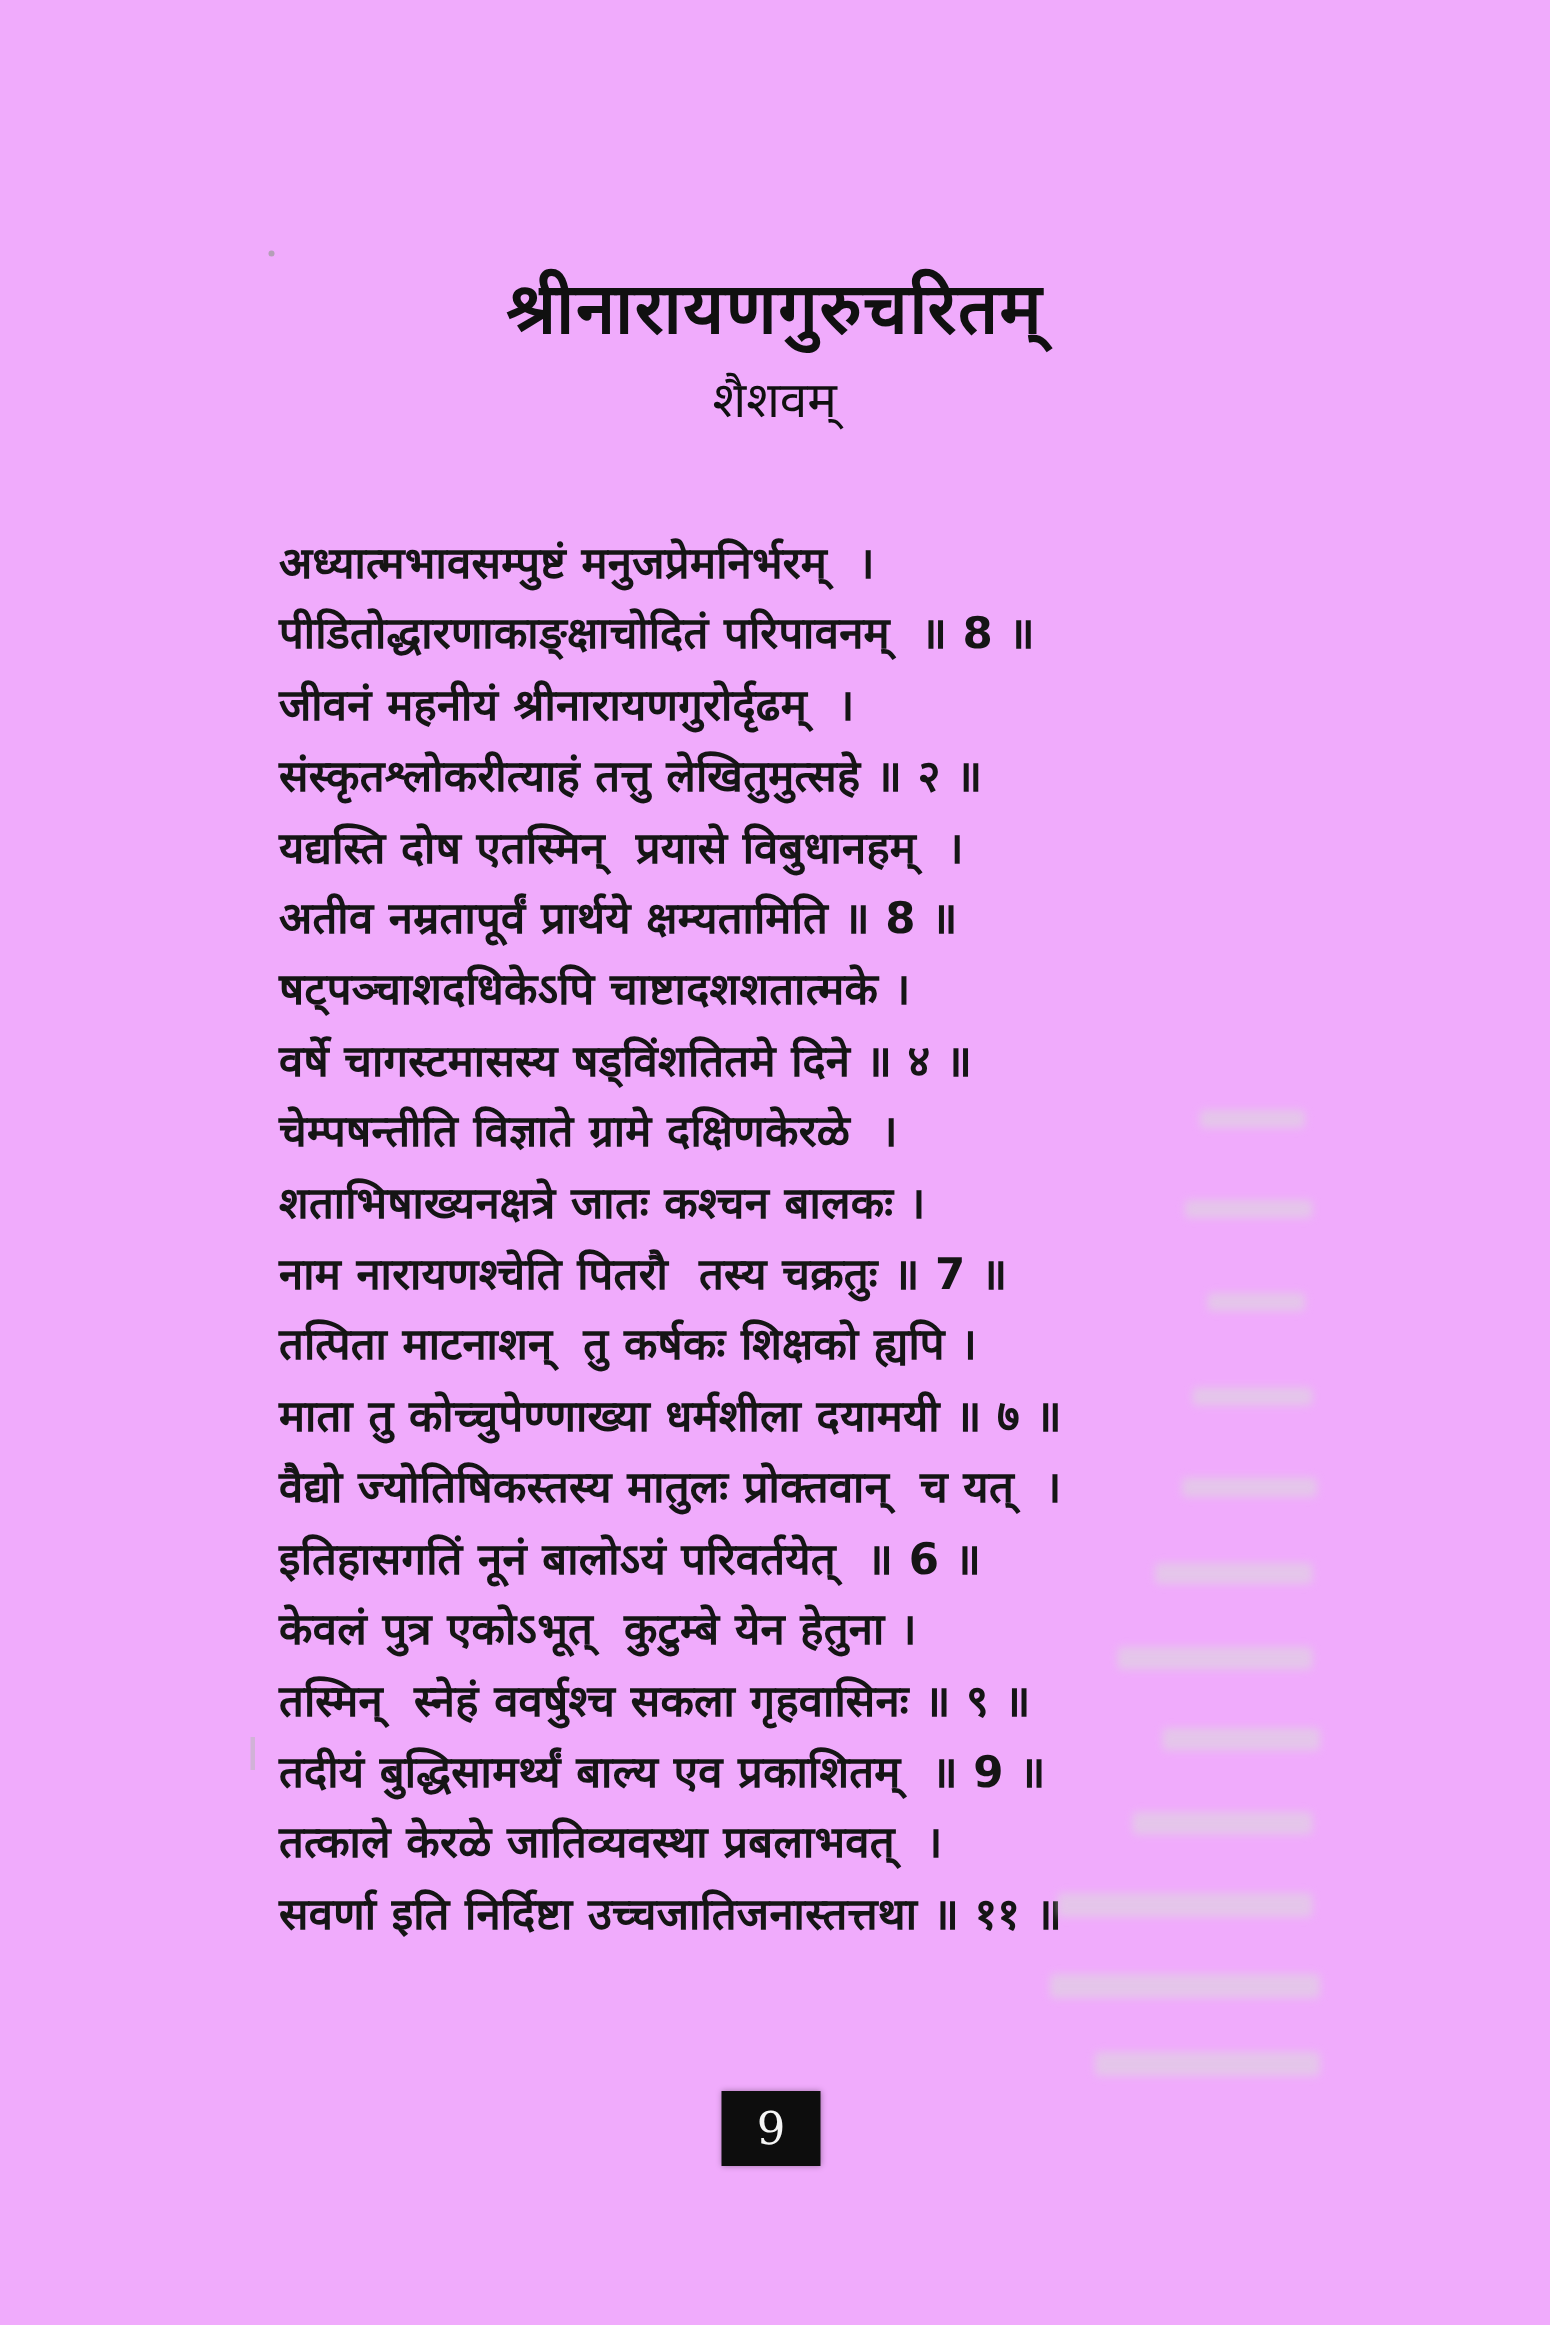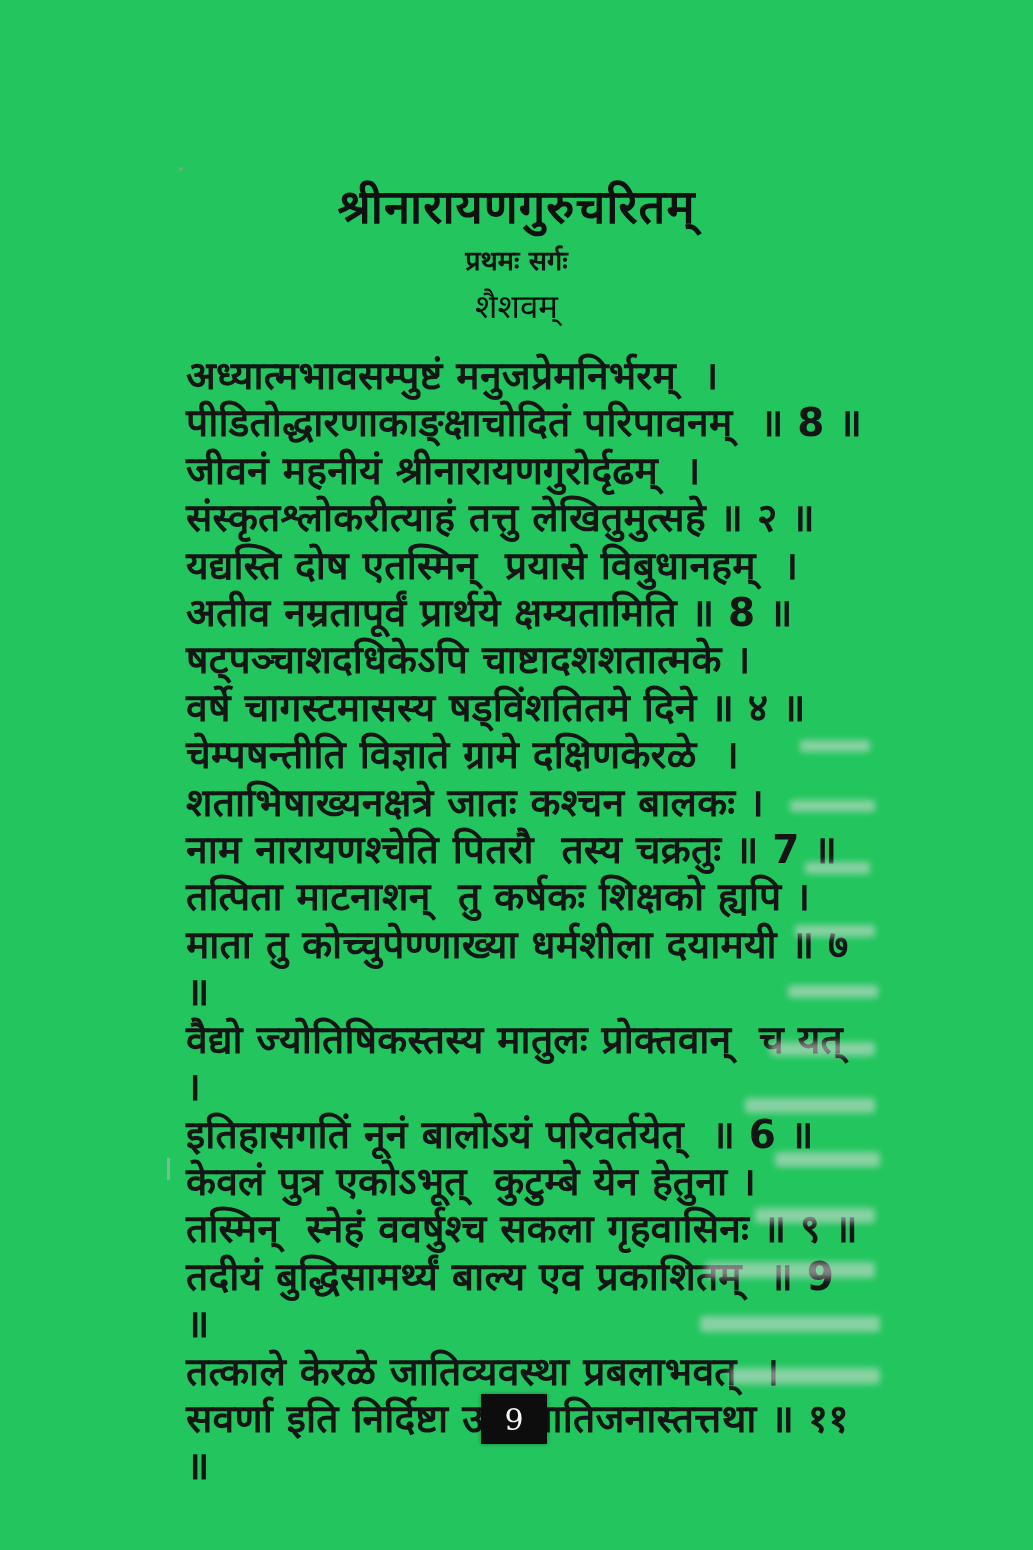--- a/index.html
+++ b/index.html
@@ -4,21 +4,21 @@
 <style>
   html, body {
     margin: 0;
     padding: 0;
     background: #ffffff;
   }
   .scan-page {
     position: relative;
     width: 1033px;
     height: 1550px;
-    background: #22c55e;
+    background: #f0abfc;
     overflow: hidden;
     font-family: "DejaVu Sans", "Liberation Sans", sans-serif;
     color: #111111;
   }
   .header {
     position: absolute;
     top: 178px;
     left: 0;
     width: 100%;
     text-align: center;
@@ -46,21 +46,21 @@
     line-height: 1.2;
   }
   .verses {
     position: absolute;
     top: 352px;
     left: 186px;
     width: 680px;
   }
   .verse-line {
     margin: 0;
-    font-size: 39px;
+    font-size: 29px;
     font-weight: bold;
     line-height: 47.4px;
     color: #151515;
     white-space: pre-wrap;
     letter-spacing: 0.2px;
   }
   .page-number-badge {
     position: absolute;
     left: 481px;
     top: 1394px;
@@ -105,21 +105,20 @@
 </style>
 </head>
 <body>
 
 <div class="scan-page">
 
   <div class="speck"></div>
 
   <div class="header">
     <h1 class="title">श्रीनारायणगुरुचरितम्</h1>
-    <div class="subtitle">प्रथमः सर्गः</div>
     <div class="section-heading">शैशवम्</div>
   </div>
 
   <div class="verses">
     <p class="verse-line">अध्यात्मभावसम्पुष्टं मनुजप्रेमनिर्भरम्  ।</p>
     <p class="verse-line">पीडितोद्धारणाकाङ्क्षाचोदितं परिपावनम्  ॥ 8 ॥</p>
     <p class="verse-line">जीवनं महनीयं श्रीनारायणगुरोर्दृढम्  ।</p>
     <p class="verse-line">संस्कृतश्लोकरीत्याहं तत्तु लेखितुमुत्सहे ॥ २ ॥</p>
     <p class="verse-line">यद्यस्ति दोष एतस्मिन्  प्रयासे विबुधानहम्  ।</p>
     <p class="verse-line">अतीव नम्रतापूर्वं प्रार्थये क्षम्यतामिति ॥ 8 ॥</p>

